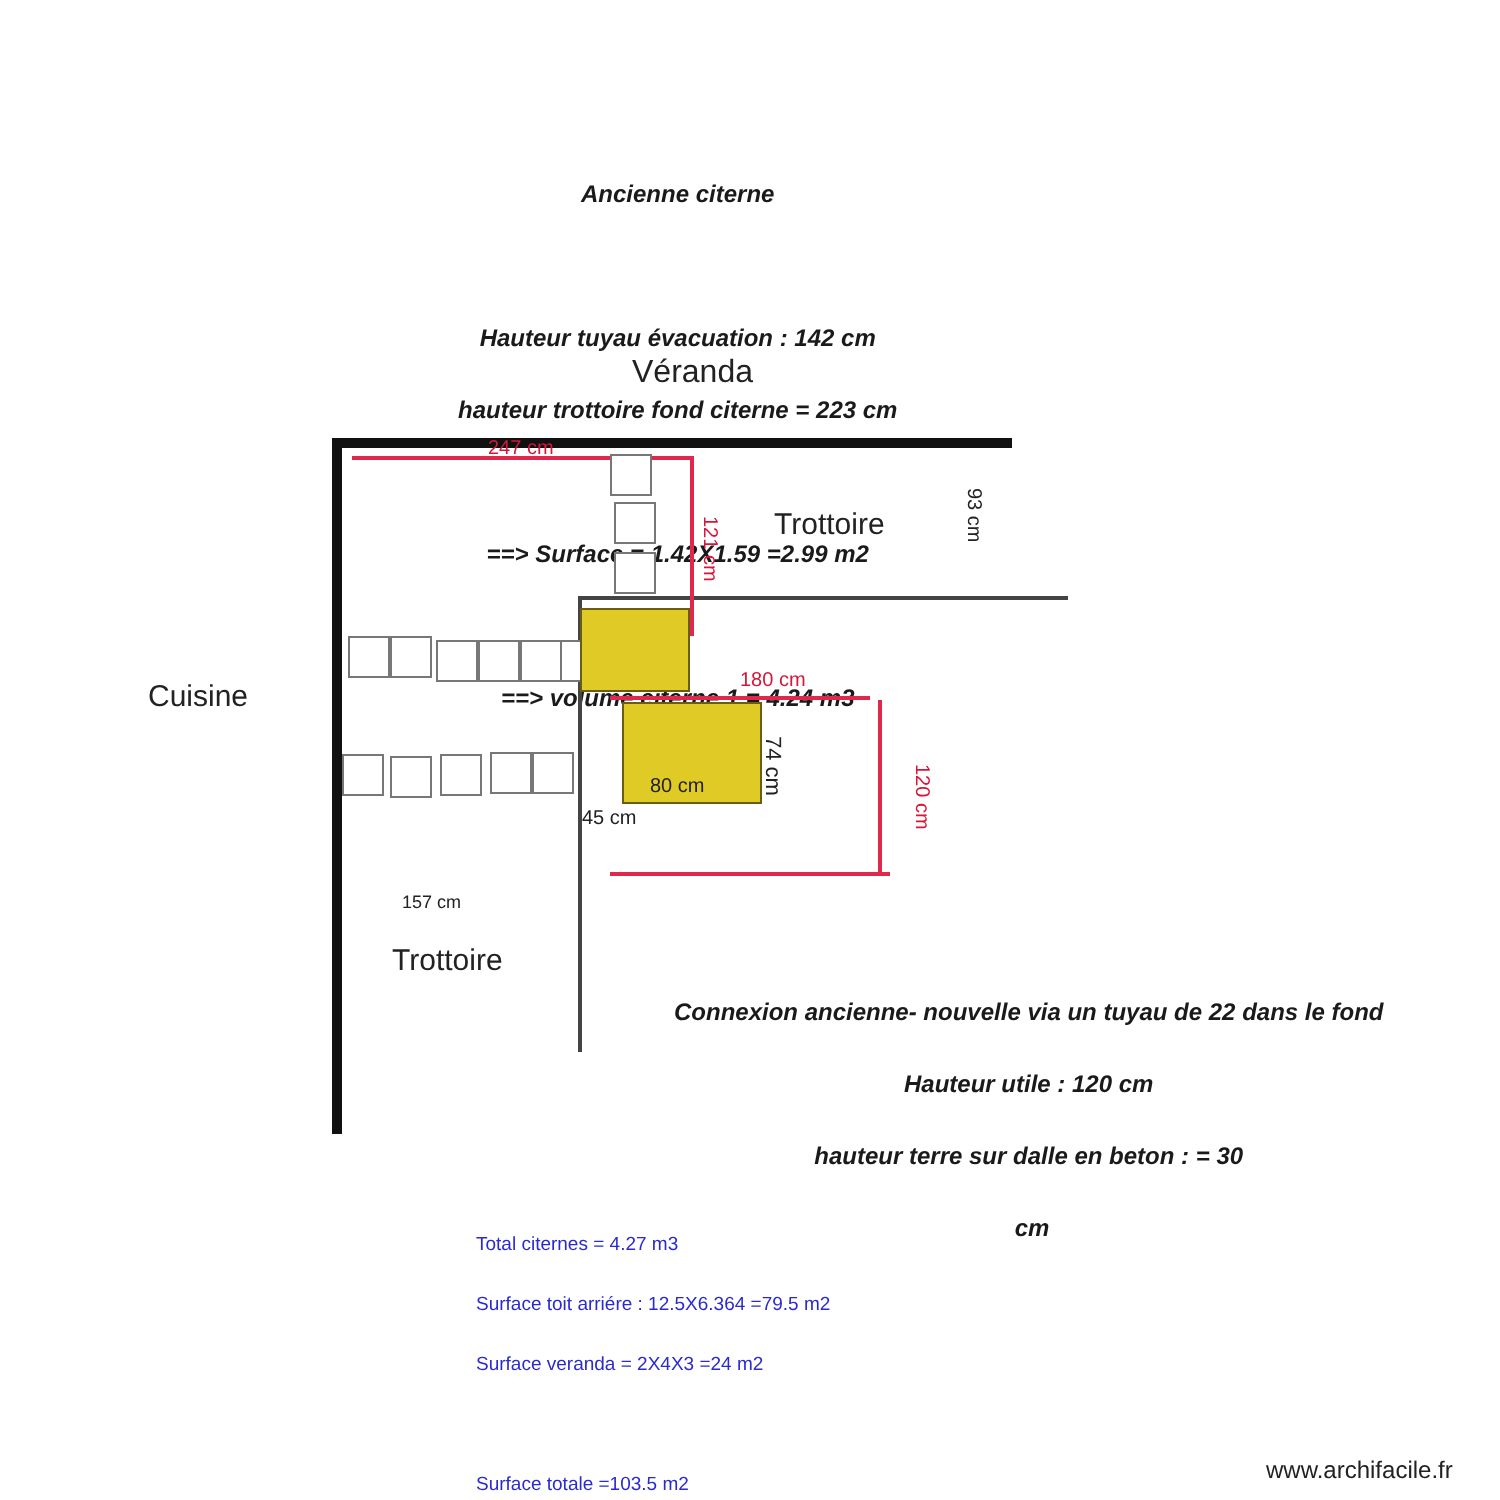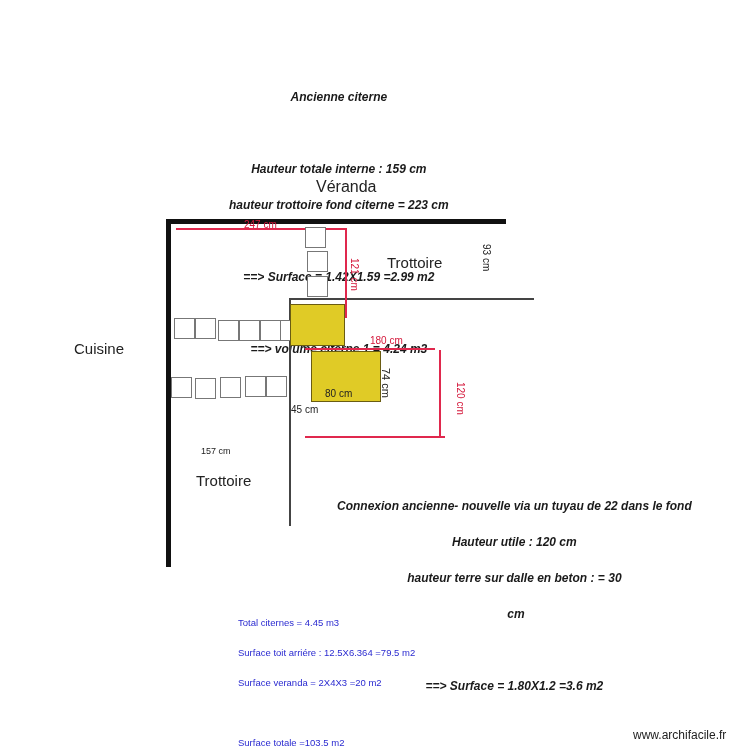--- a/index.html
+++ b/index.html
@@ -19,21 +19,21 @@
   .summary { position: absolute; left: 238px; top: 598px; font-size: 9.5px; color: #2a2ad0; line-height: 10px; white-space: pre; }
   .summary .ln { display: block; }
   .footer { position: absolute; left: 633px; top: 728px; font-size: 12px; color: #222; }
 </style>
 </head>
 <body>
 
 <div class="note" style="left:229px; top:67px;">
   <span class="ln">Ancienne citerne</span>
   <span class="ln">&nbsp;</span>
-  <span class="ln">Hauteur totale interne : 159 cm</span>
+  <span class="ln">Hauteur tuyau évacuation : 142 cm</span>
   <span class="ln">hauteur trottoire fond citerne = 223 cm</span>
   <span class="ln">&nbsp;</span>
   <span class="ln">==&gt; Surface = 1.42X1.59 =2.99 m2</span>
   <span class="ln">&nbsp;</span>
   <span class="ln">==&gt; volume citerne 1 = 4.24 m3</span>
 </div>
 
 <div class="room" style="left:316px; top:178px; font-size:16px;">Véranda</div>
 <div class="room" style="left:74px; top:340px;">Cuisine</div>
 <div class="room" style="left:387px; top:254px;">Trottoire</div>
@@ -81,28 +81,27 @@
   <span class="abs" style="left:13px; top:36px; font-size:10px; color:#222;">80 cm</span>
 </div>
 
 <div class="note" style="left:337px; top:440px;">
   <span class="ln">&nbsp;</span>
   <span class="ln">Connexion ancienne- nouvelle via un tuyau de 22 dans le fond</span>
   <span class="ln">Hauteur utile : 120 cm</span>
   <span class="ln">hauteur terre sur dalle en beton : = 30</span>
   <span class="ln"> cm</span>
   <span class="ln">&nbsp;</span>
-  <span class="ln">==&gt; Surface = 1.80X1.2 =3.6 m2</span>
   
   
 </div>
 
 <div class="summary">
-  <span class="ln">Total citernes = 4.45 m3</span>
+  <span class="ln">Total citernes = 4.27 m3</span>
   <span class="ln">Surface toit arriére : 12.5X6.364 =79.5 m2</span>
-  <span class="ln">Surface veranda = 2X4X3 =20 m2</span>
+  <span class="ln">Surface veranda = 2X4X3 =24 m2</span>
   <span class="ln">&nbsp;</span>
   <span class="ln">Surface totale =103.5 m2</span>
   
   
 </div>
 
 <div class="footer">www.archifacile.fr</div>
 
 </body></html>

